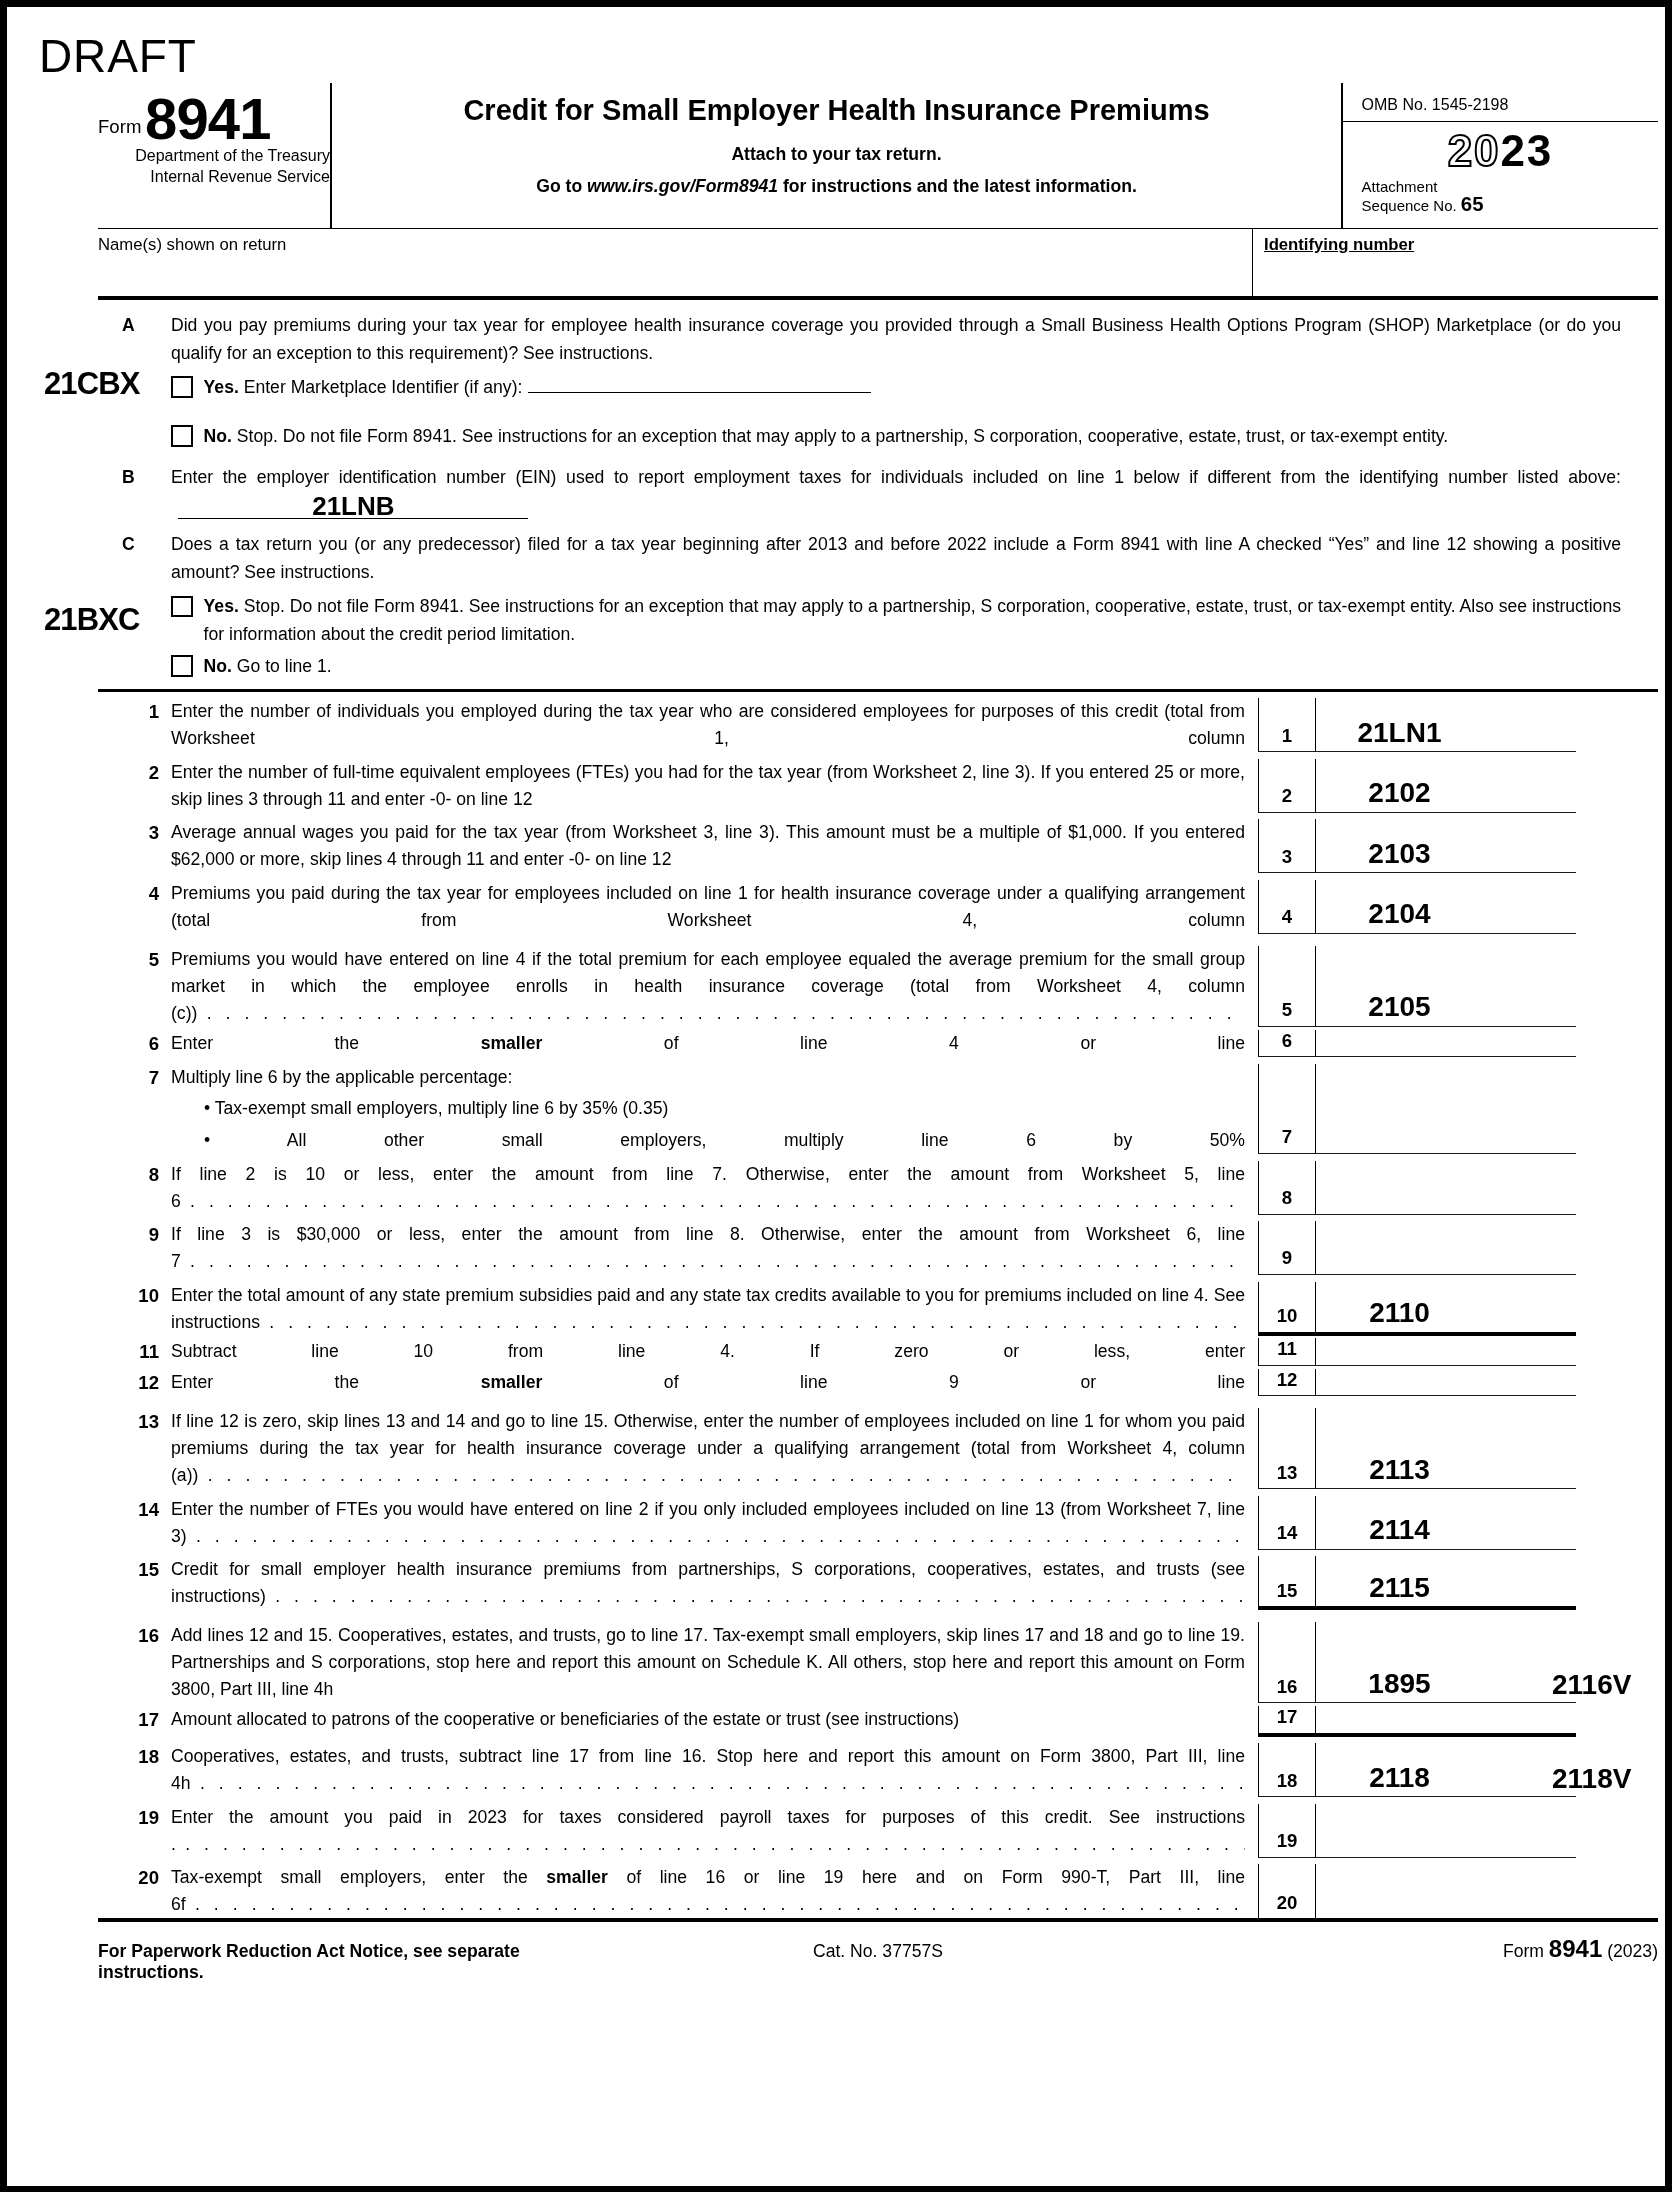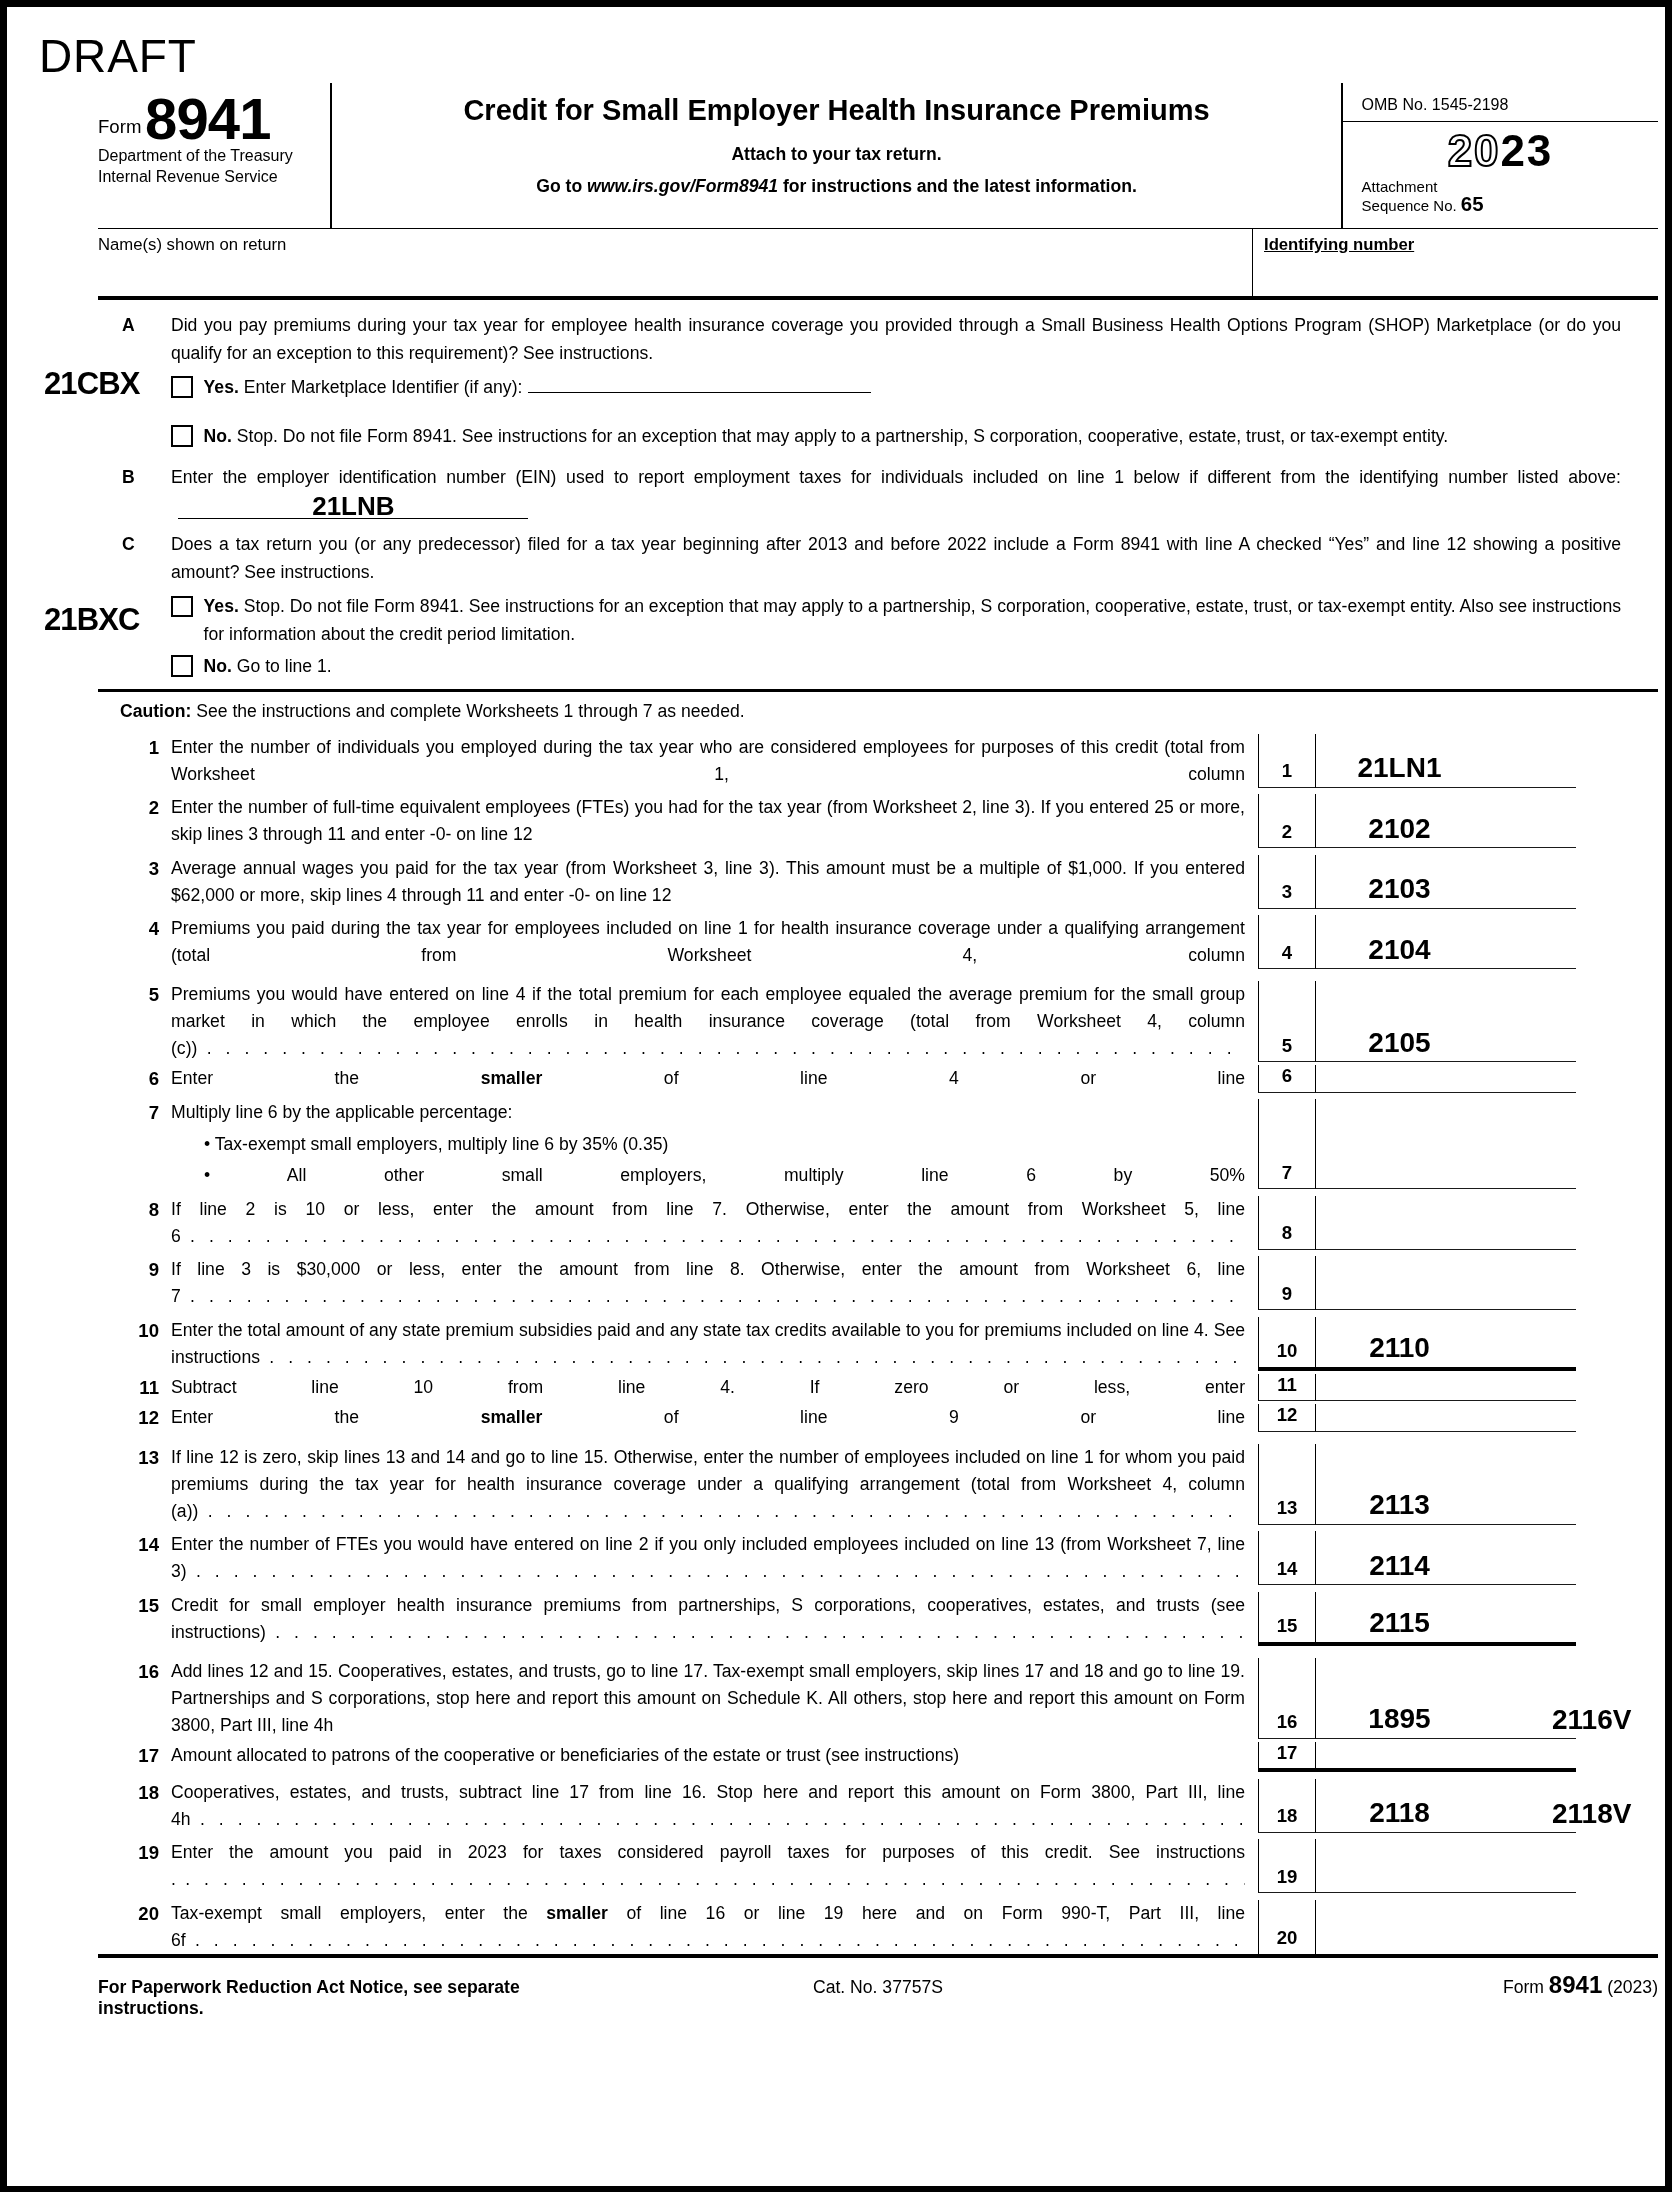--- a/index.html
+++ b/index.html
@@ -7,21 +7,21 @@
         box-sizing:border-box;font-family:"Liberation Sans","DejaVu Sans",sans-serif;color:#000;}
   .draft{position:absolute;top:22px;left:32px;font-size:46px;font-weight:normal;letter-spacing:0.9px;}
   .content{margin:76px 6.5px 0 91px;width:1560px;}
 
   
   .hdr{display:flex;height:145px;border-bottom:1.9px solid #000;}
   .hdr-left{width:234px;border-right:2.8px solid #000;padding-top:11px;box-sizing:border-box;}
   .formline{display:flex;align-items:flex-end;}
   .form-word{font-size:18.6px;padding-bottom:6.5px;}
   .form-num{font-size:58px;font-weight:bold;line-height:50px;letter-spacing:-0.9px;margin-left:3.7px;}
-  .dept{font-size:16px;line-height:19.5px;margin-top:1.9px;}
+  .dept{font-size:16px;line-height:19.5px;margin-top:1.9px;text-align:right;}
   .hdr-mid{flex:1;text-align:center;padding-top:11px;}
   .hdr-mid h1{font-size:29px;margin:0;line-height:33px;}
   .attach{font-size:17.6px;font-weight:bold;margin:16.7px 0 0 0;}
   .goto{font-size:17.6px;font-weight:bold;margin:11px 0 0 0;}
   .goto i{font-weight:bold;}
   .hdr-right{width:317px;border-left:2.8px solid #000;box-sizing:border-box;}
   .omb{font-size:16px;padding:13px 0 7.4px 18.6px;border-bottom:1.9px solid #000;}
   .year{font-size:44px;font-weight:bold;text-align:center;margin-top:3.7px;letter-spacing:1.9px;}
   .year .outline{color:#fff;-webkit-text-stroke:2px #000;font-weight:bold;}
   .att{font-size:15px;line-height:17.6px;padding-left:18.6px;margin-top:1.9px;}
@@ -145,21 +145,20 @@
         <span class="chk"></span>
         <span class="chktext"><b>Yes.</b><span> Stop. Do not file Form 8941. See instructions for an exception that may apply to a partnership, S corporation, cooperative, estate, trust, or tax-exempt entity. Also see instructions for information about the credit period limitation.</span></span>
       </div>
       <div class="chkrow" style="margin-top:3.7px">
         <span class="chk"></span>
         <span class="chktext"><b>No.</b><span> Go to line 1.</span></span>
       </div>
     </div>
 
     <div class="tbl">
-      <div class="caution"><b>Caution:</b><span> See the instructions and complete Worksheets 1 through 7 as needed.</span></div>
 
       <div class="trow">
         <div class="dcell">
             <span class="rownum">1</span>
           <p class="desc l2 dots"><span>Enter the number of individuals you employed during the tax year who are considered employees for purposes of this credit (total from Worksheet 1, column (a))</span></p>
           </div>
         <div class="ncell">
             <span>1</span>
           </div>
         <div class="acell">

